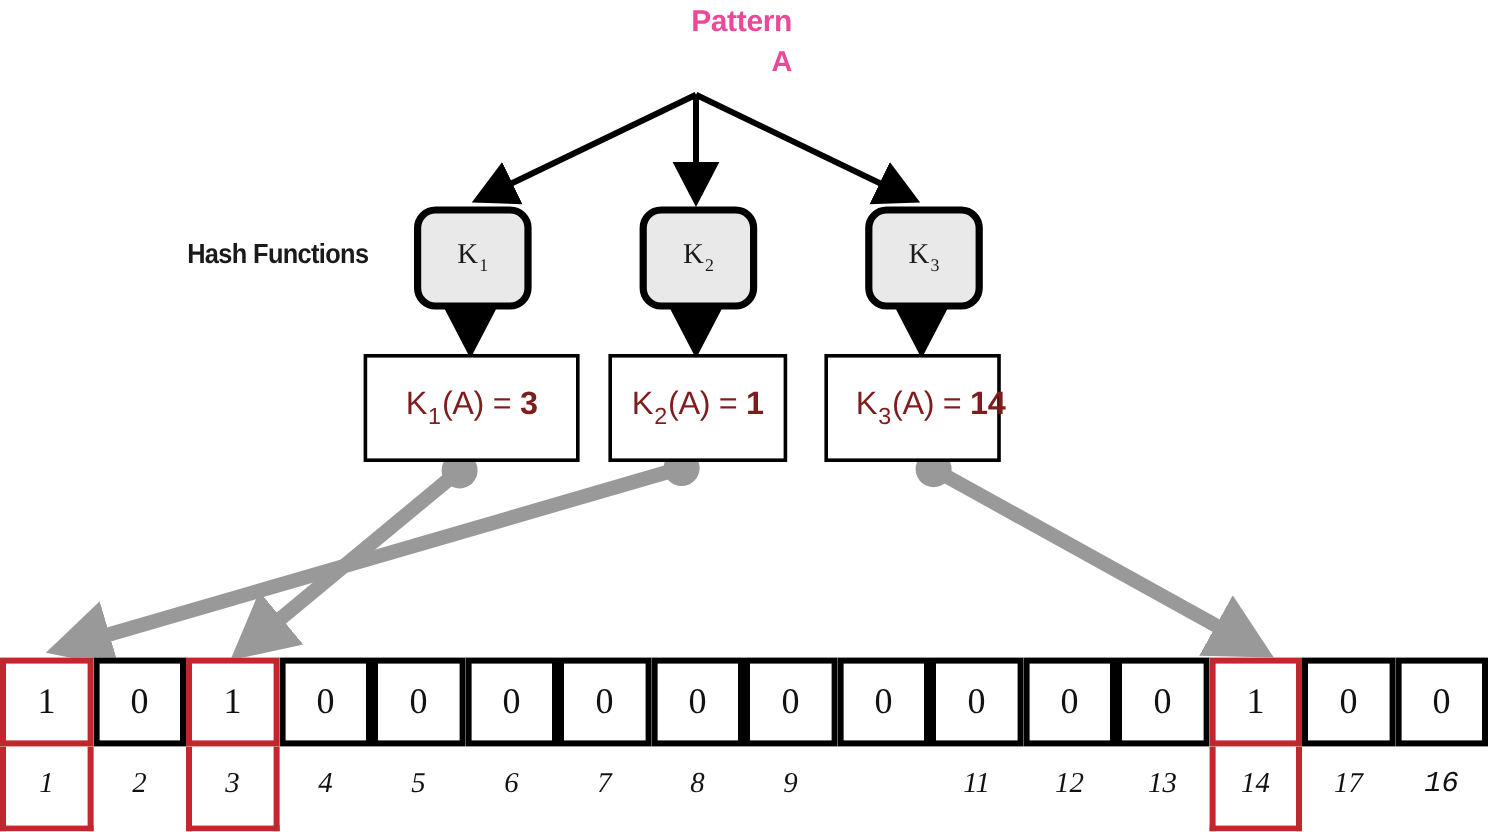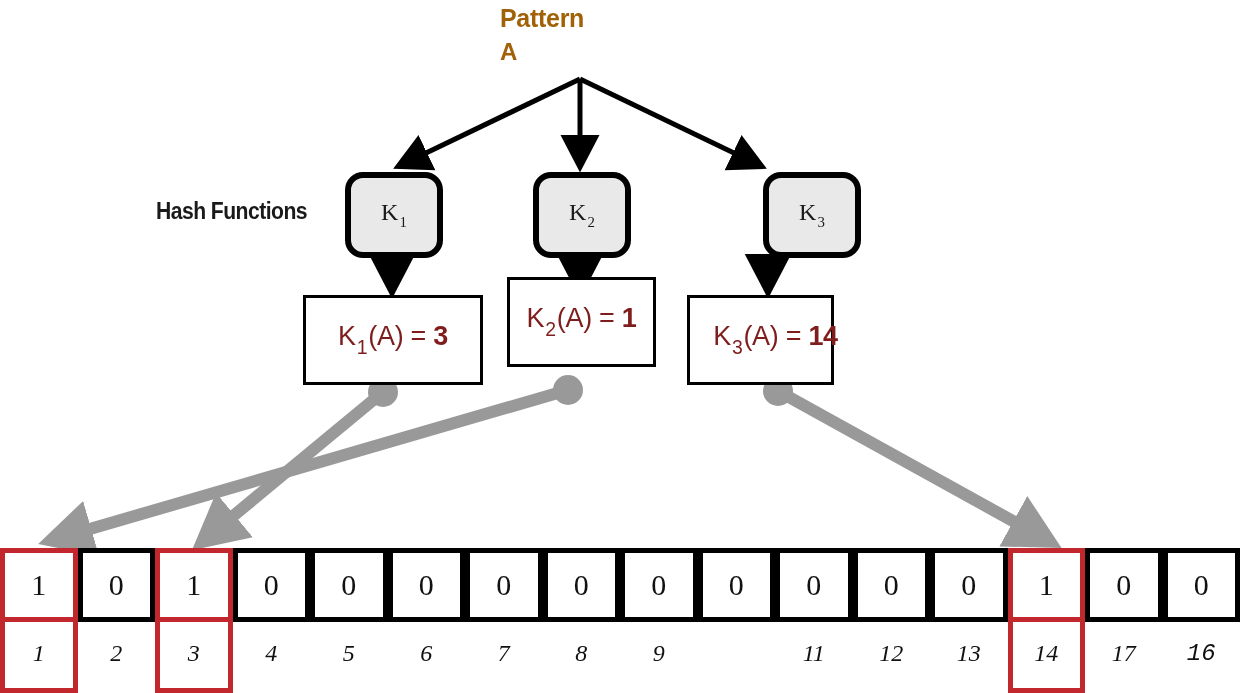--- a/index.html
+++ b/index.html
@@ -24,26 +24,26 @@
     left: 0;
     top: 0;
     width: 1240px;
     height: 693px;
     pointer-events: none;
   }
 
   
   .pattern-label {
     position: absolute;
-    text-align: left;
+    text-align: right;
     font-family: "Liberation Sans", sans-serif;
     font-size: 25px;
     font-weight: 600;
     letter-spacing: -0.3px;
-    color: #a16207;
+    color: #ec4899;
     white-space: nowrap;
   }
   #pattern-word { left: 500px; top: 4px; width: 160px; }
   #pattern-letter { left: 500px; top: 38px; width: 160px; font-size: 24px; }
 
   
   #hash-caption {
     position: absolute;
     left: 156px;
     top: 198px;
@@ -217,32 +217,32 @@
   <div class="hash-box" style="left:345px; top:172px;">
     <span class="k-glyph">
       <span>K</span><sub>1</sub>
     </span>
   </div>
   <div class="hash-box" style="left:533px; top:172px;">
     <span class="k-glyph">
       <span>K</span><sub>2</sub>
     </span>
   </div>
-  <div class="hash-box" style="left:763px; top:172px;">
+  <div class="hash-box" style="left:721px; top:172px;">
     <span class="k-glyph">
       <span>K</span><sub>3</sub>
     </span>
   </div>
 
   <div class="result-box" style="left:303px; top:295px; width:180px;">
     <span class="result-text">
       <span>K</span><sub>1</sub><span>(A) = </span><b>3</b>
     </span>
   </div>
-  <div class="result-box" style="left:507px; top:277px; width:149px;">
+  <div class="result-box" style="left:507px; top:295px; width:149px;">
     <span class="result-text">
       <span>K</span><sub>2</sub><span>(A) = </span><b>1</b>
     </span>
   </div>
   <div class="result-box" style="left:687px; top:295px; width:147px;padding-left:30px;">
     <span class="result-text">
       <span>K</span><sub>3</sub><span>(A) = </span><b>14</b>
     </span>
   </div>
 

